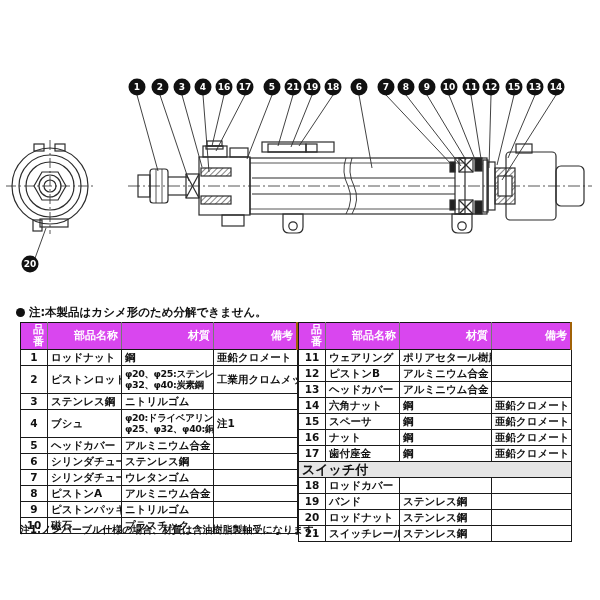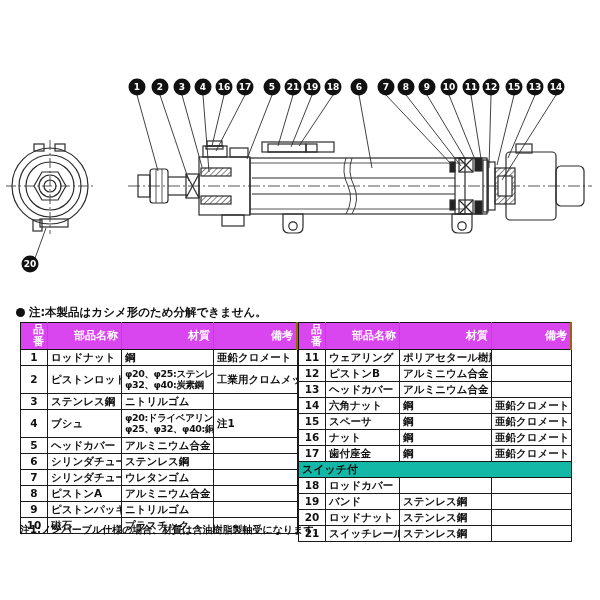--- a/index.html
+++ b/index.html
@@ -17,21 +17,21 @@
               font-size:10.5px;font-weight:bold;line-height:1.1;background:#fff;}
   #left-table{left:20px;top:322px;width:278px;}
   #right-table{left:298px;top:322px;width:274px;}
   table.parts th{background:#d946ef;color:#fff;text-align:right;font-size:11px;
                  padding:1px 3px;height:13px;border:1px solid #161616;border-right:1px solid #777;}
   table.parts th:last-child{border-right:2px solid #a16207;}
   table.parts td{border:1px solid #1a1a1a;padding:0 3px;height:15px;overflow:hidden;white-space:nowrap;}
   table.parts td.c-no{text-align:center;padding:0 1px;}
   table.parts tr.tall td{height:27px;}
   table.parts tr.tall td.c-mat{white-space:pre;font-size:9.5px;letter-spacing:-0.4px;}
-  td.section{background:#14b8a6;height:13px;font-size:11px;}
+  td.section{background:#e5e5e5;height:13px;font-size:13px;}
   col.w-no{width:27px;} col.w-name{width:74px;} col.w-mat{width:92px;} col.w-rem{width:auto;}
 </style>
 </head>
 <body>
 
 <div class="stage">
 
   <svg id="diagram" width="600" height="300" viewBox="0 0 600 300">
     <defs>
       <pattern id="hatch" width="4" height="4" patternUnits="userSpaceOnUse" patternTransform="rotate(45)">

